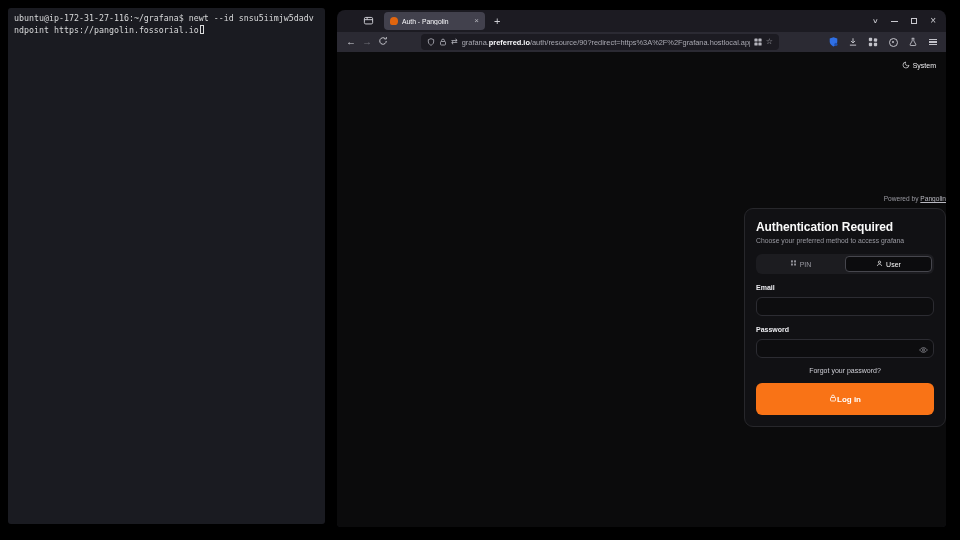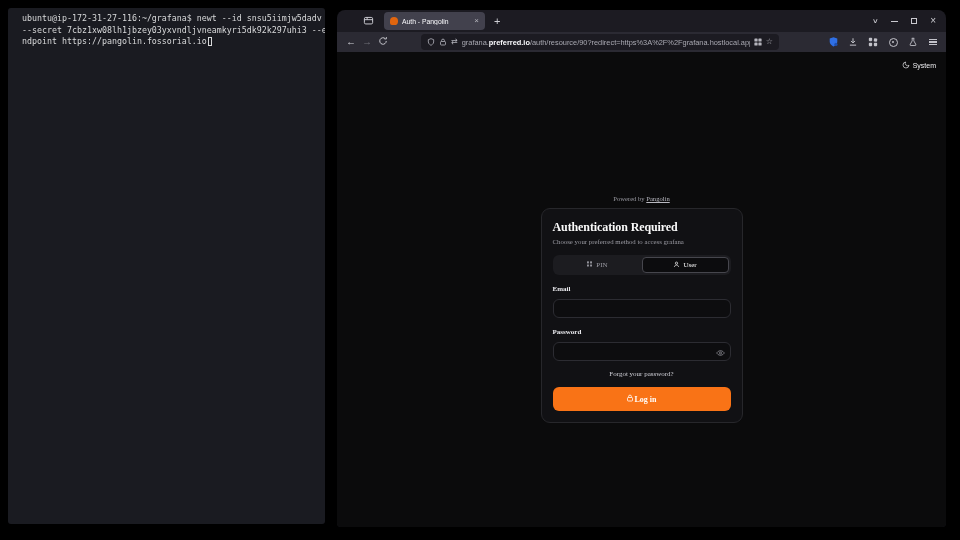--- a/index.html
+++ b/index.html
@@ -4,21 +4,21 @@
 <style>
   * { margin:0; padding:0; box-sizing:border-box; }
   html,body { width:960px; height:540px; }
   body { background:#000; font-family:"Liberation Sans",sans-serif; overflow:hidden; }
   .screen { position:relative; width:960px; height:540px; background:#000; }
 
   
   .terminal { position:absolute; left:8px; top:8px; width:317px; height:516px;
     background:#1a1b21; border-radius:3px; padding:5px 6px; overflow:hidden;
     font-family:"DejaVu Sans Mono",monospace; font-size:8.3px; line-height:11.6px; color:#d8d9da; }
-  .term-line { white-space:pre;margin-left:8px; }
+  .term-line { white-space:pre; }
   .term-cursor { display:inline-block; width:4.5px; height:9px; border:1px solid #d8d9da;
     vertical-align:-1.5px; margin-left:1px; }
 
   
   .browser { position:absolute; left:337px; top:10px; width:609px; height:517px;
     background:#1c1b22; border-radius:8px 8px 4px 4px; overflow:hidden; }
 
   .tabbar { height:22px; display:flex; align-items:center; padding:0 5px 0 22px; }
   .ffview { width:18px; height:16px; display:flex; align-items:center; justify-content:center; margin-right:7px; }
   .tab { height:18px; width:101px; background:#42414d; border-radius:4px;
@@ -47,51 +47,50 @@
   .ring-icon { width:9px; height:9px; border:1.6px solid #c3c3ca; border-radius:50%;
     display:flex; align-items:center; justify-content:center; }
   .ring-icon i { width:2.5px; height:2.5px; background:#c3c3ca; border-radius:50%; }
   .hamburger { display:flex; flex-direction:column; gap:1.6px; }
   .hamburger i { width:8px; height:1.1px; background:#c3c3ca; }
 
   
   .content { position:relative; height:475px; background:#0b0b0c; }
   .theme-toggle { position:absolute; top:9px; right:10px; display:flex; align-items:center; gap:3px;
     color:#ededf0; font-size:7px; }
-  .center { display:flex; flex-direction:column; align-items:center; padding-top:143px;font-family:Liberation Serif, serif; }
+  .center { display:flex; flex-direction:column; align-items:flex-end; padding-top:143px; }
   .powered { font-size:6.6px; color:#9a9aa2; }
   .powered .brand { color:#b9b9c1; text-decoration:underline; }
 
   .card { width:202px; margin-top:6px; background:#111114; border:1px solid #27272b;
     border-radius:9px; padding:11px; }
   .card-title { font-size:12px; font-weight:700; color:#fafafa; letter-spacing:-0.1px; }
   .card-sub { margin-top:3px; font-size:6.8px; color:#9a9aa2; }
   .tabs { margin-top:10px; height:20px; background:#1c1c20; border-radius:6px; padding:2px; display:flex; gap:2px; }
   .tabseg { flex:1; display:flex; align-items:center; justify-content:center; gap:3px;
     font-size:7px; color:#9a9aa2; border:none; background:transparent; border-radius:4px;
     font-family:inherit; }
   .tabseg.active { background:#0c0c0e; border:1px solid #46464d; color:#fafafa; }
   .field-label { margin-top:10px; font-size:7px; font-weight:600; color:#ececf0; }
   .input-wrap { position:relative; margin-top:4px; }
   .tinput { width:100%; height:19px; background:#0d0d0f; border:1px solid #2c2c32; border-radius:6px;
     color:#fafafa; font-size:7.5px; padding:0 6px; outline:none; font-family:inherit; }
   .eye-btn { position:absolute; right:6px; top:5px; display:flex; background:none; border:none; }
   .forgot { margin-top:9px; text-align:center; font-size:7px; color:#cfcfd6; }
-  .login-btn { margin-top:9px; width:100%; height:24px; border:none; border-radius:6px;
+  .login-btn { margin-top:9px; width:100%; height:32px; border:none; border-radius:6px;
     color:#fff; font-size:8px; font-weight:600; display:flex; align-items:center; justify-content:center;
     gap:0; font-family:inherit; }
 </style>
 </head>
 <body>
 
 <div class="screen">
 
   <div class="terminal">
     <div class="term-line">ubuntu@ip-172-31-27-116:~/grafana$ newt --id snsu5iimjw5dadv</div>
-    <div class="term-line">--secret 7cbz1xw08lh1jbzey03yxvndljvneamkyri5dk92k297uhi3 --e</div>
     <div class="term-line"><span>ndpoint https://pangolin.fossorial.io</span><span class="term-cursor"></span></div>
   </div>
 
   <div class="browser">
 
     <div class="tabbar">
       <div class="ffview">
         <span>
           <svg width="11" height="11" viewBox="0 0 16 16" fill="none" stroke="#cfcfd5" stroke-width="1.4">
               <rect x="2" y="3.5" width="12" height="9.5" rx="2"></rect>

